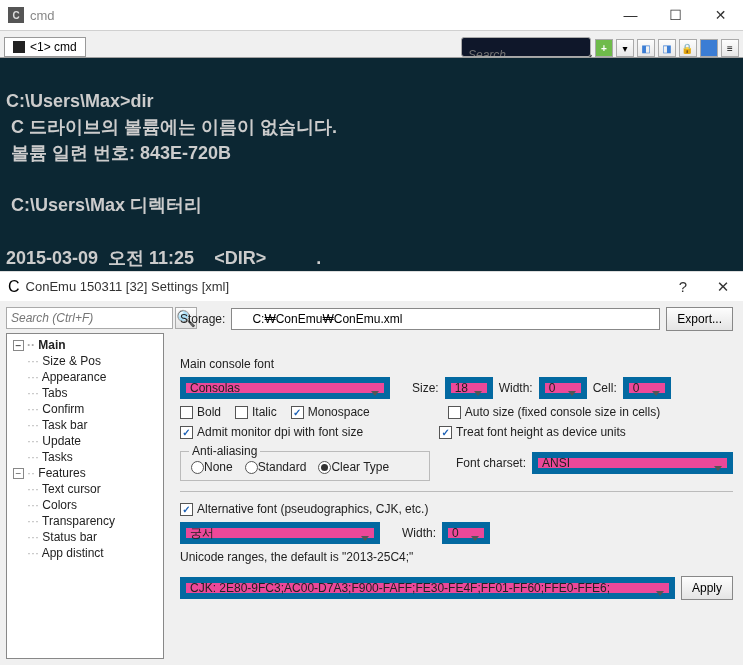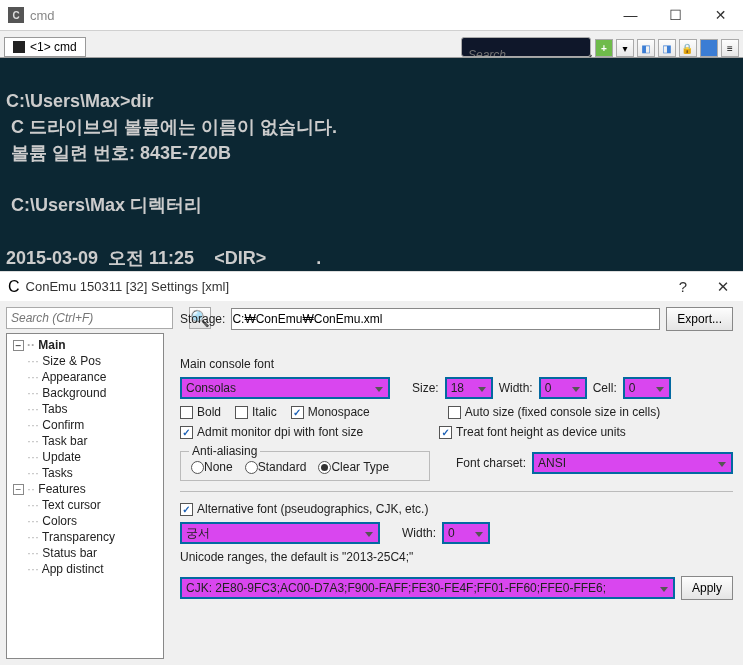--- a/index.html
+++ b/index.html
@@ -29,37 +29,37 @@
 .tl { color: #ccc; font-weight: bold; }
 
 
 .dlg-titlebar { height: 30px; background: #fff; display: flex; align-items: center; padding-left: 8px; border-top: 1px solid #ddd; }
 .dlg-titlebar .appicon { margin-right: 6px; }
 .dlg-titlebar .title { flex: 1; font-size: 13px; color: #333; }
 .dlgbtn { width: 40px; height: 30px; display: flex; align-items: center; justify-content: center; font-size: 15px; color: #333; }
 
 .dlgbody { display: flex; height: 364px; background: #f0f0f0; }
 .sidepanel { width: 170px; padding: 6px; display: flex; flex-direction: column; gap: 4px; }
-.treesearch { display: flex; gap: 16px; }
+.treesearch { display: flex; gap: 2px; }
 .treesearch input { flex: 1; height: 22px; border: 1px solid #aaa; padding: 0 4px; font-size: 12px; font-style: italic; }
 .searchicon { width: 22px; height: 22px; border: 1px solid #aaa; display: flex; align-items: center; justify-content: center; background: linear-gradient(#fdfdfd,#e4e4e4); }
 .tree { flex: 1; border: 1px solid #888; background: #fff; font-size: 12px; overflow: auto; padding: 3px 2px; }
 .tnode { padding: 1px 0 1px 4px; color: #222; white-space: nowrap; cursor: default; }
 .texp { display: inline-block; width: 11px; height: 11px; border: 1px solid #888; text-align: center; line-height: 9px; font-size: 10px; margin-right: 3px; background: #fff; color: #555; }
 .tspc { display: inline-block; width: 14px; }
 .tdash { color: #aaa; }
 .tnode.bold { font-weight: bold; }
 
 .mainpanel { flex: 1; padding: 6px 10px; font-size: 12px; color: #222; overflow: hidden; }
 .row { display: flex; align-items: center; gap: 6px; margin-bottom: 6px; }
 .lbl { white-space: nowrap; }
-.txtin { height: 22px; border: 1px solid #888; background: #fff; padding: 0 0; font-size: 12px; }
+.txtin { height: 22px; border: 1px solid #888; background: #fff; padding: 0 20px; font-size: 12px; }
 .btn { height: 24px; border: 1px solid #888; background: linear-gradient(#fdfdfd,#e4e4e4); padding: 0 10px; font-size: 12px; cursor: default; }
 .sect { margin-top: 26px; }
-.combo { height: 22px; border: 2px solid #0369a1; background: #d946ef; padding: 0 0 0 4px; font-size: 12px; position: relative; display: inline-flex; align-items: center; }
+.combo { height: 22px; border: 6px solid #0369a1; background: #ec4899; padding: 0 0 0 4px; font-size: 12px; position: relative; display: inline-flex; align-items: center; }
 .combo::after { content: ""; position: absolute; right: 5px; top: 8px; border-left: 4px solid transparent; border-right: 4px solid transparent; border-top: 5px solid #555; }
 .cb { display: inline-flex; align-items: center; gap: 4px; }
 .cbbox { width: 13px; height: 13px; border: 1px solid #555; background: #fff; display: inline-flex; align-items: center; justify-content: center; font-size: 10px; color: #1a5fb4; font-weight: bold; }
 .radio { display: inline-flex; align-items: center; }
 .rbox { width: 13px; height: 13px; border: 1px solid #555; border-radius: 50%; background: #fff; display: inline-flex; align-items: center; justify-content: center; }
 .rbox.checked::after { content: ""; width: 7px; height: 7px; border-radius: 50%; background: #333; }
 .fieldset { border: 1px solid #bbb; padding: 8px 10px 6px; margin-top: 6px; position: relative; }
 .fieldset .legend { position: absolute; top: -8px; left: 8px; background: #f0f0f0; padding: 0 3px; font-size: 12px; }
 hr.divider { border: none; border-top: 1px solid #bbb; margin: 10px 0; }
 </style>
@@ -114,21 +114,20 @@
 <div class="dlgbody">
   <div class="sidepanel">
     <div class="treesearch">
       <input placeholder="Search (Ctrl+F)" style="">
       <div class="searchicon">🔍</div>
     </div>
     <div class="tree">
       <div class="tnode bold"><span class="texp">−</span><span class="tdash">·· </span><span>Main</span></div>
       <div class="tnode"><span class="tspc"></span><span class="tdash">··· </span><span>Size &amp; Pos</span></div>
       <div class="tnode"><span class="tspc"></span><span class="tdash">··· </span><span>Appearance</span></div>
-      <div class="tnode"><span class="tspc"></span><span class="tdash">··· </span><span>Background</span></div>
       <div class="tnode"><span class="tspc"></span><span class="tdash">··· </span><span>Tabs</span></div>
       <div class="tnode"><span class="tspc"></span><span class="tdash">··· </span><span>Confirm</span></div>
       <div class="tnode"><span class="tspc"></span><span class="tdash">··· </span><span>Task bar</span></div>
       <div class="tnode"><span class="tspc"></span><span class="tdash">··· </span><span>Update</span></div>
       <div class="tnode"><span class="tspc"></span><span class="tdash">··· </span><span>Tasks</span></div>
       <div class="tnode"><span class="texp">−</span><span class="tdash">·· </span><span>Features</span></div>
       <div class="tnode"><span class="tspc"></span><span class="tdash">··· </span><span>Text cursor</span></div>
       <div class="tnode"><span class="tspc"></span><span class="tdash">··· </span><span>Colors</span></div>
       <div class="tnode"><span class="tspc"></span><span class="tdash">··· </span><span>Transparency</span></div>
       <div class="tnode"><span class="tspc"></span><span class="tdash">··· </span><span>Status bar</span></div>

